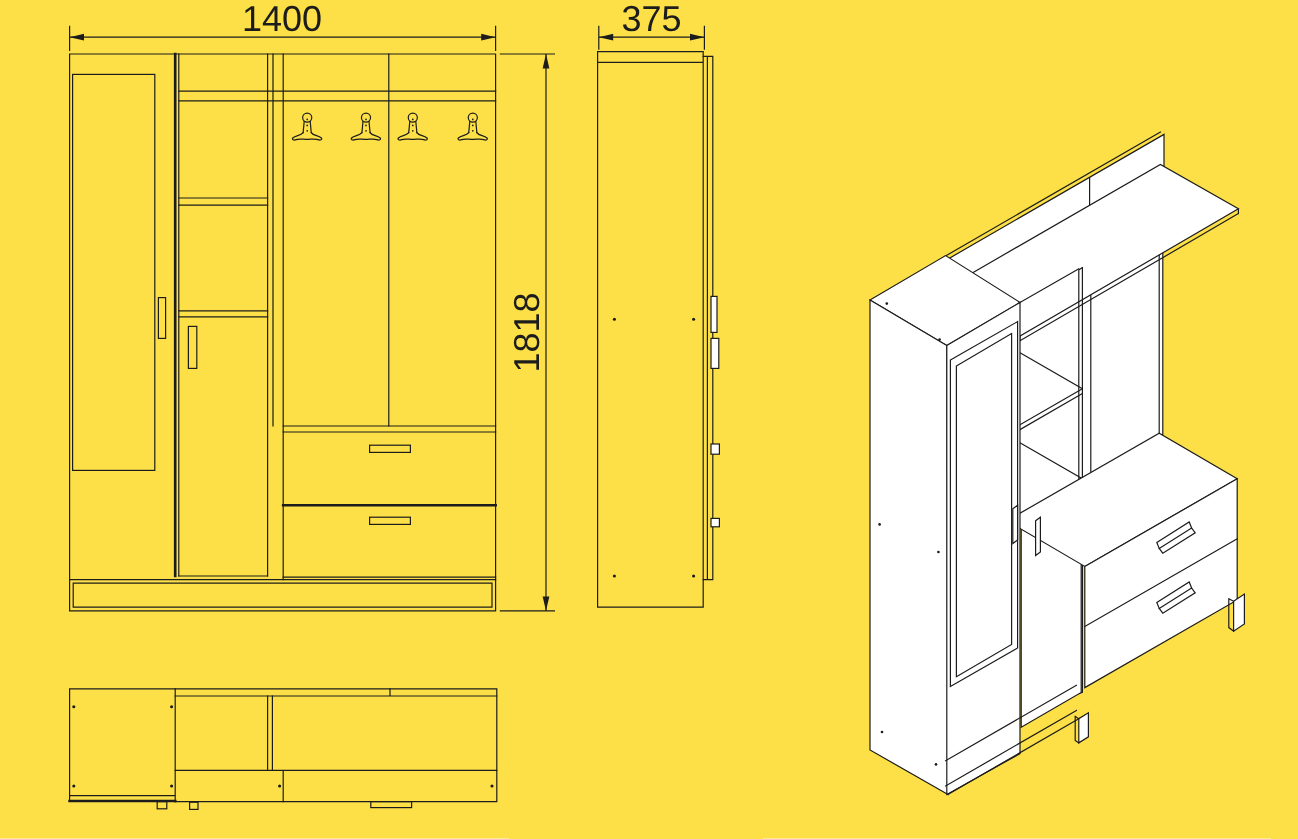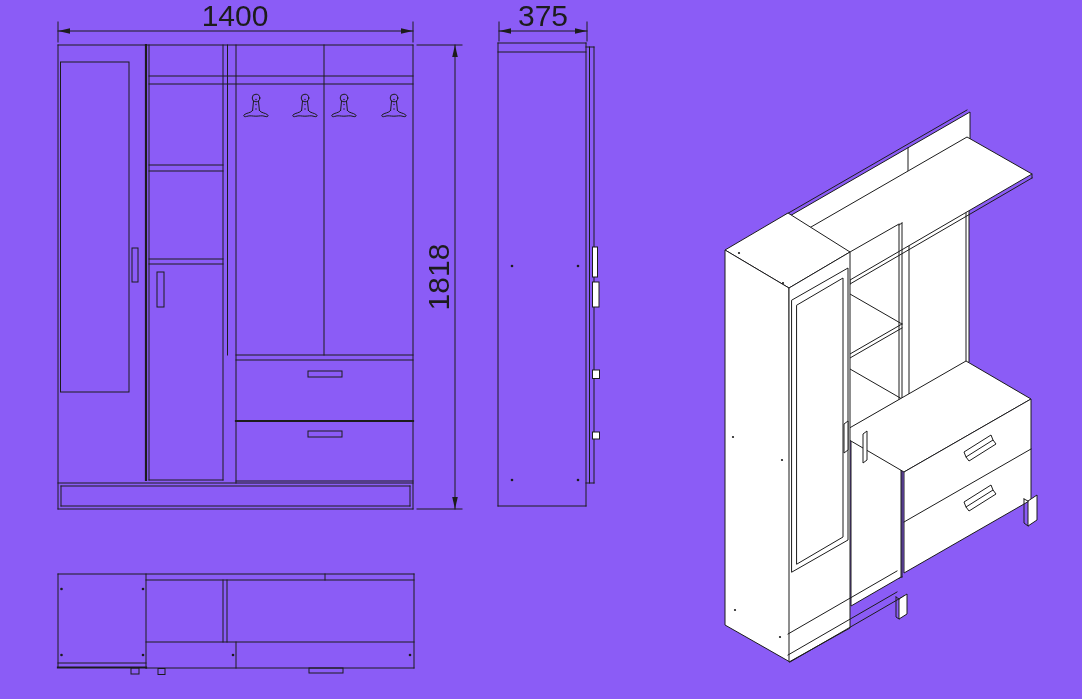--- a/index.html
+++ b/index.html
@@ -1,16 +1,16 @@
 <!DOCTYPE html>
 <html><head>
 <meta charset="utf-8">
 <style>
   html,body{margin:0;padding:0;background:#ffffff;}
-  .stage{position:relative;width:1082px;height:699px;background:#8b5cf6;overflow:hidden;}
+  .stage{position:relative;width:1082px;height:699px;background:#fde047;overflow:hidden;}
   svg{display:block;}
   .ln{fill:none;stroke:#1c1c1c;stroke-width:1;stroke-linecap:square;stroke-linejoin:miter;}
   .bold{stroke-width:2.2;}
   .fw{fill:#ffffff;stroke:#1c1c1c;stroke-width:1;stroke-linejoin:miter;}
   .dotf{fill:#1c1c1c;stroke:none;}
   .arrow{fill:#1c1c1c;stroke:none;}
   .dim-text{font-family:"Liberation Sans","DejaVu Sans",sans-serif;font-size:30px;fill:#1c1c1c;}
 </style>
 </head>
 <body>

